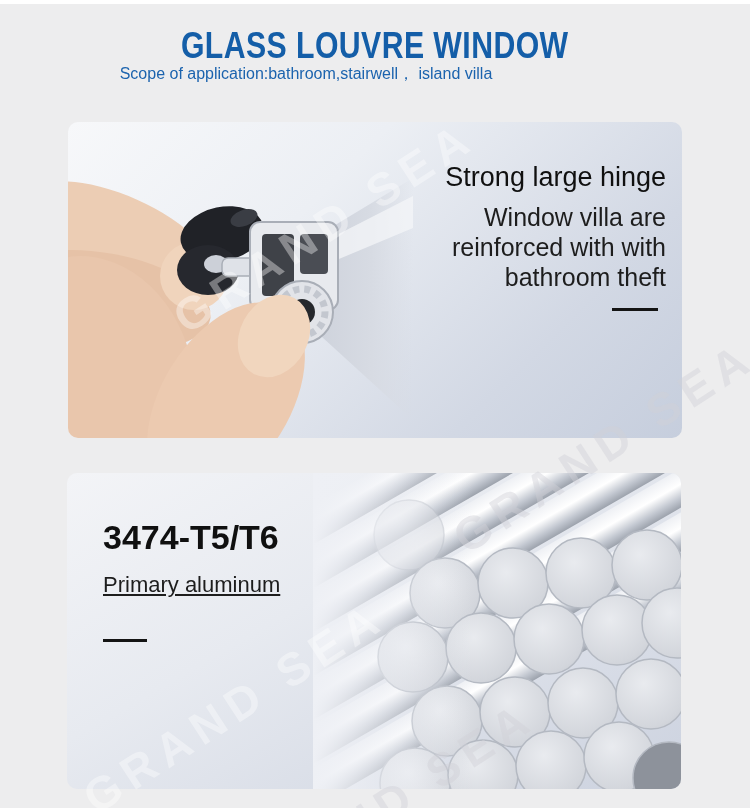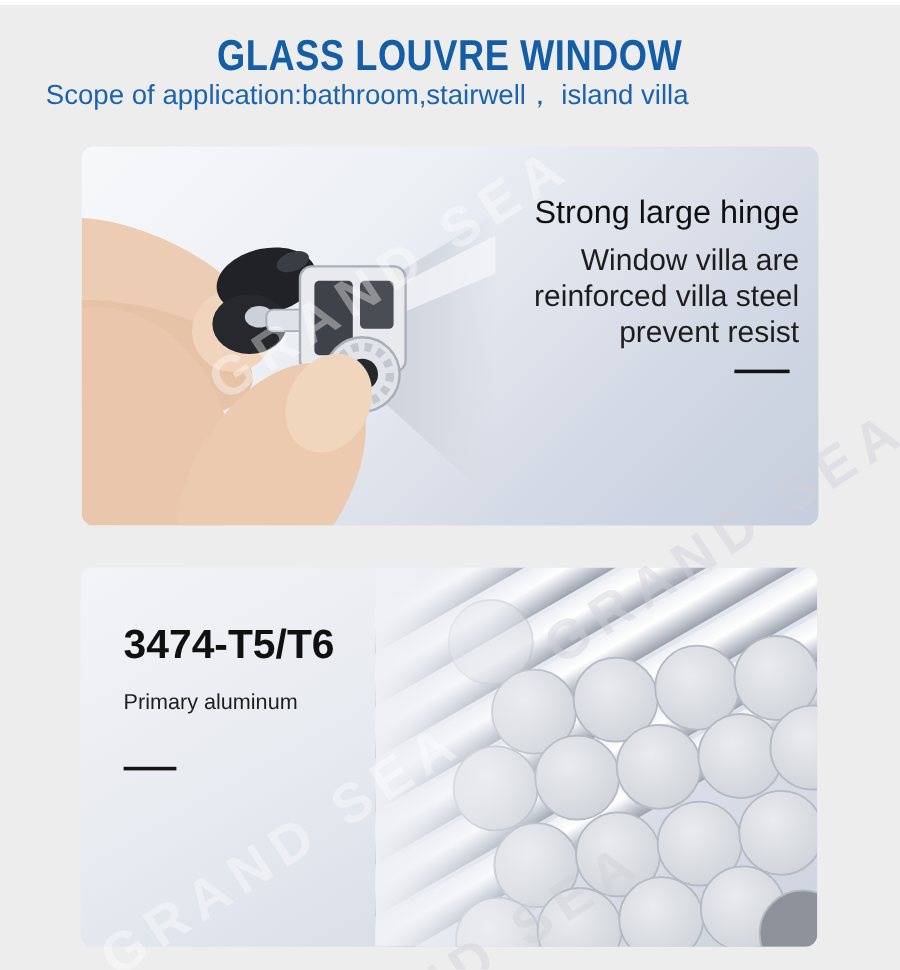--- a/index.html
+++ b/index.html
@@ -22,21 +22,21 @@
     display:inline-block;
     transform:scaleX(0.84);
     transform-origin:center;
     font-size:36px;font-weight:bold;letter-spacing:0.5px;
     color:#145ea8;
     white-space:nowrap;
   }
   .header-subtitle{
     position:absolute;left:0;top:64px;width:612px;
     text-align:center;
-    font-size:23px;color:#1b63ae;
+    font-size:16px;color:#1b63ae;
   }
   
   .card{
     position:absolute;width:614px;height:316px;
     border-radius:10px;overflow:hidden;
   }
   .card1{
     left:68px;top:122px;
     background:linear-gradient(135deg,#f7f8fa 0%,#eceff4 35%,#d2d8e4 75%,#c6cedd 100%);
   }
@@ -64,21 +64,21 @@
   }
   
   .card2 .text-block{
     position:absolute;left:36px;top:44px;
     text-align:left;color:#161616;
   }
   .card2 .heading{
     font-size:34px;font-weight:bold;line-height:40px;margin-bottom:10px;color:#101010;
   }
   .card2 .body-line{
-    font-size:18px;line-height:36px;color:#1d1d1d;
+    font-size:22px;line-height:36px;color:#1d1d1d;text-decoration:underline;
   }
   .card2 .dash{
     display:inline-block;margin-top:18px;
     width:44px;height:3px;background:#141414;
   }
   
   .wm{
     position:absolute;z-index:6;pointer-events:none;
     font-size:46px;font-weight:bold;letter-spacing:8px;
     transform:rotate(-33deg);white-space:nowrap;
@@ -143,22 +143,22 @@
 
       <g>
         <ellipse cx="158" cy="278" rx="64" ry="108" transform="rotate(32 158 278)" fill="#eccab0"></ellipse>
         <ellipse cx="206" cy="214" rx="34" ry="43" transform="rotate(28 206 214)" fill="#f1d6be"></ellipse>
       </g>
     </svg>
 
     <div class="text-block">
       <div class="heading">Strong large hinge</div>
       <div class="body-line">Window villa are</div>
-      <div class="body-line">reinforced villa steel</div>
-      <div class="body-line">prevent resist</div>
+      <div class="body-line">reinforced with with</div>
+      <div class="body-line">bathroom theft</div>
       <span class="dash"></span>
     </div>
   </div>
 
   <div class="card card2">
 
     <svg class="photo-svg rods" width="368" height="316" viewBox="0 0 368 316">
       <defs>
         <linearGradient id="rodG" x1="0" y1="0" x2="0" y2="1">
           <stop offset="0" stop-color="#eef0f4"></stop>

